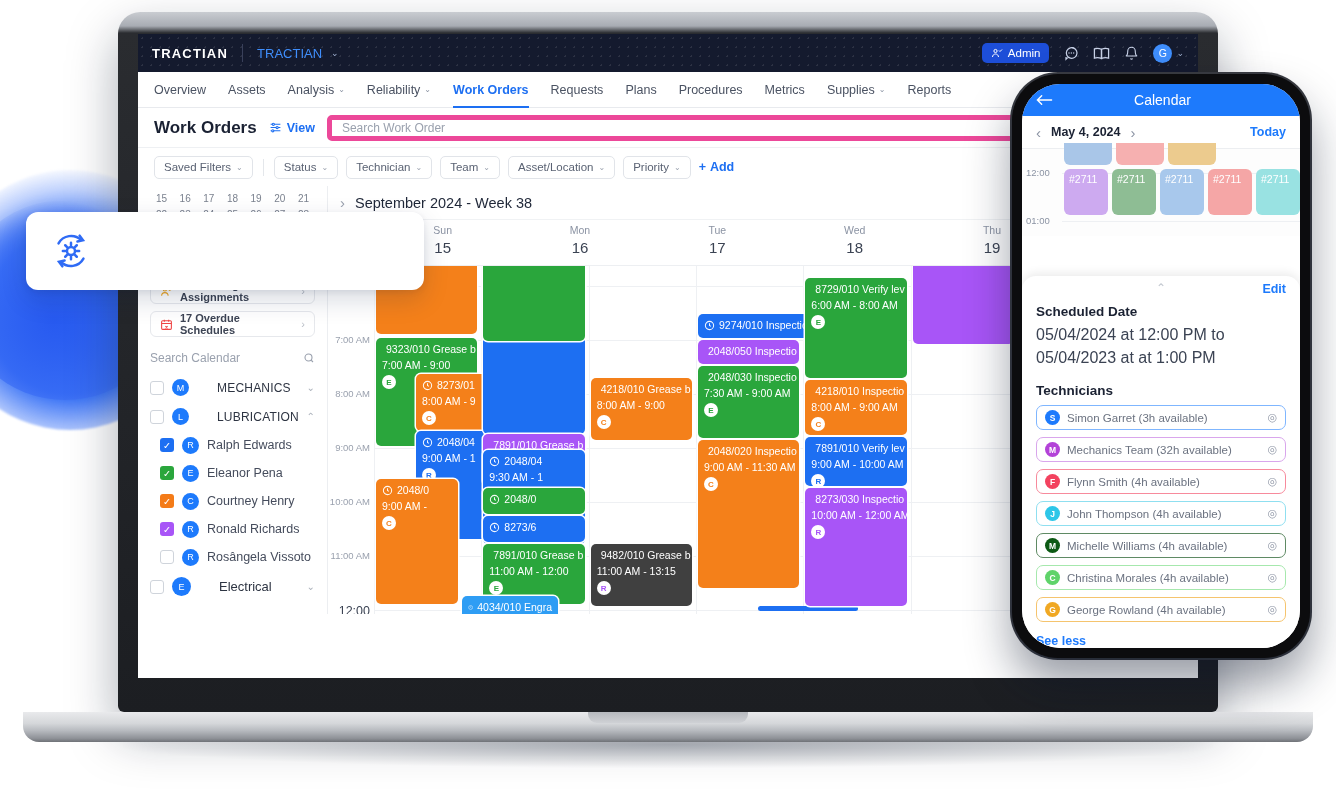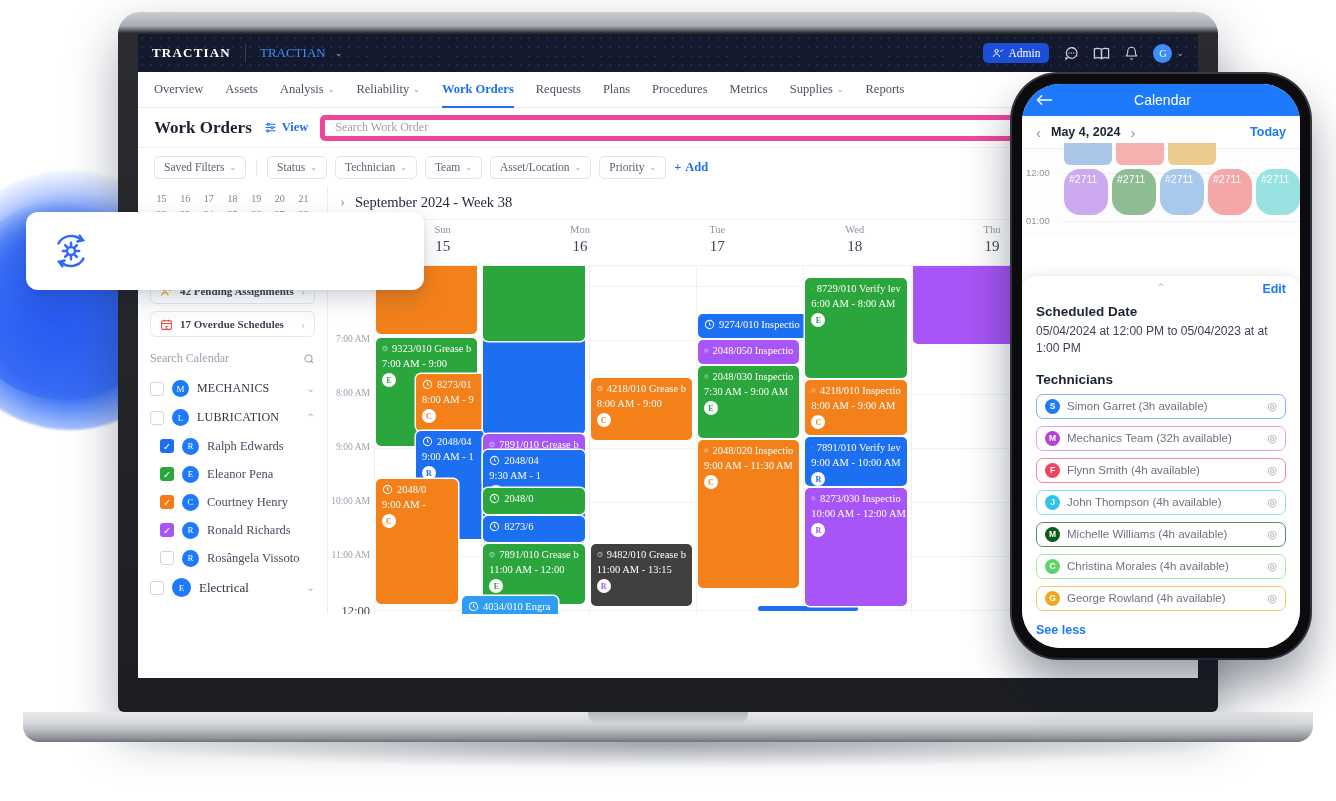--- a/index.html
+++ b/index.html
@@ -32,21 +32,20 @@
     background: linear-gradient(180deg,#c9ccd1 0%,#a8acb3 2%, #2a2c30 3%, #1c1e22 100%);
     border-radius: 22px 22px 6px 6px;
     padding: 22px 20px 34px 20px;
     box-shadow: 0 22px 50px rgba(10,20,40,0.35);
   }
   .screen {
     width: 100%; height: 100%;
     background: #ffffff;
     overflow: hidden;
     position: relative;
-    font-family: Liberation Serif, serif;
   }
   .laptop-base {
     position: absolute; left: -95px; top: 700px; width: 1290px; height: 30px;
     background: linear-gradient(180deg,#e9eaec 0%, #d5d7da 38%, #b7babf 62%, #8e9197 88%, #6f7277 100%);
     border-radius: 0 0 16px 16px;
   }
   .laptop-notch {
     position: absolute; left: 50%; transform: translateX(-50%); top: 700px;
     width: 160px; height: 11px;
     background: linear-gradient(180deg,#b6b9be,#cfd1d5);
@@ -123,21 +122,21 @@
   }
   .sb-btn .chev{margin-left:auto;color:#b9bec7;font-size:11px;font-weight:400;}
   .sb-search{
     margin:14px 12px 4px 12px; display:flex; align-items:center; gap:6px;
     font-size:12px; color:#9aa1ae; padding-bottom:4px;
   }
   .grp-row{ display:flex; align-items:center; gap:8px; padding:6px 12px; }
   .cbx{ width:14px;height:14px;border:1.5px solid #cfd4db;border-radius:3px;background:#fff;flex:0 0 auto;}
   .cbx.on{ border:none; display:flex; align-items:center; justify-content:center; color:#fff; font-size:9.5px;}
   .ava{ width:17px;height:17px;border-radius:50%;color:#fff;font-size:9px;display:flex;align-items:center;justify-content:center;flex:0 0 auto;}
-  .grp-label{ font-size:12px; color:#2d3442; flex:1; white-space:nowrap; overflow:hidden;}
+  .grp-label{ font-size:12px; color:#2d3442; flex:1; white-space:nowrap; overflow:hidden;margin-left:20px;}
   .grp-label.up{ letter-spacing:.2px;}
   .grp-chev{ color:#aab0ba; font-size:10px;}
   .tech-row{ display:flex; align-items:center; gap:8px; padding:5.5px 12px 5.5px 22px;}
   .tech-name{ font-size:12.5px; color:#454c5c;}
 
   
   .cal{ flex:1; display:flex; flex-direction:column; position:relative; overflow:hidden;}
   .cal-top{ height:34px; display:flex; align-items:center; padding:0 12px; gap:10px; border-bottom:1px solid #f0f2f4;}
   .cal-arrow{ color:#9aa1ae; font-size:15px;}
   .cal-title{ font-size:14.5px; color:#1f2738; font-weight:500;}
@@ -190,26 +189,26 @@
   .dyn-island{ position:absolute; left:50%; transform:translateX(-50%); top:7px; width:84px; height:24px; background:#000; border-radius:14px;}
   .st-right{ margin-left:auto; display:flex; align-items:center; gap:5px; color:#fff;}
   .ph-header{ height:32px; background:#1d7afc; display:flex; align-items:center; padding:0 14px; color:#fff;}
   .ph-header .ttl{ flex:1; text-align:center; font-size:14px; margin-left:-14px;}
   .ph-datebar{ height:32px; display:flex; align-items:center; padding:0 14px; gap:10px; background:#fff;}
   .ph-date{ font-size:12.5px; font-weight:700; color:#1b2233;}
   .ph-today{ margin-left:auto; color:#1d7afc; font-size:12.5px; font-weight:600;}
   .ph-cal{ height:88px; background:#fdfdfd; position:relative; border-top:1px solid #eceef1;}
   .ph-hl{ position:absolute; left:40px; right:0; border-top:1px solid #eef0f3;}
   .ph-hlabel{ position:absolute; left:4px; font-size:9.5px; color:#8b93a3;}
-  .ph-ev{ position:absolute; border-radius:16px; color:#fff; font-size:10.5px; padding:4px 5px; overflow:hidden;}
+  .ph-ev{ position:absolute; border-radius:6px; color:#fff; font-size:10.5px; padding:4px 5px; overflow:hidden;}
   .ph-sheet{ position:absolute; left:0; right:0; bottom:0; top:192px; background:#fff; border-radius:14px 14px 0 0; box-shadow:0 -3px 10px rgba(0,0,0,0.08); padding:6px 14px;}
   .sheet-grab{ text-align:center; color:#c3c8d0; font-size:12px; line-height:1; }
   .sheet-edit{ position:absolute; right:14px; top:6px; color:#1d7afc; font-size:12.5px; font-weight:600;}
   .sheet-h{ font-size:13.5px; font-weight:700; color:#1b2233; margin-top:10px;}
-  .sheet-p{ font-size:12px; color:#3b4353; margin-top:4px; line-height:1.45;}
+  .sheet-p{ font-size:16px; color:#3b4353; margin-top:4px; line-height:1.45;}
   .tech-pill{
     display:flex; align-items:center; gap:7px; border:1px solid #ddd; border-radius:7px;
     height:25px; padding:0 8px; margin-top:7px; font-size:11.5px; color:#6b7280;
   }
   .tech-pill .ava2{ width:15px;height:15px;border-radius:50%;color:#fff;font-size:8.5px;display:flex;align-items:center;justify-content:center;font-weight:700;}
   .tech-pill .eye{ margin-left:auto; color:#8b93a3; font-size:11px;}
   .see-less{ color:#1d7afc; font-size:12.5px; font-weight:700; margin-top:12px;}
 </style>
 </head>
 <body>

